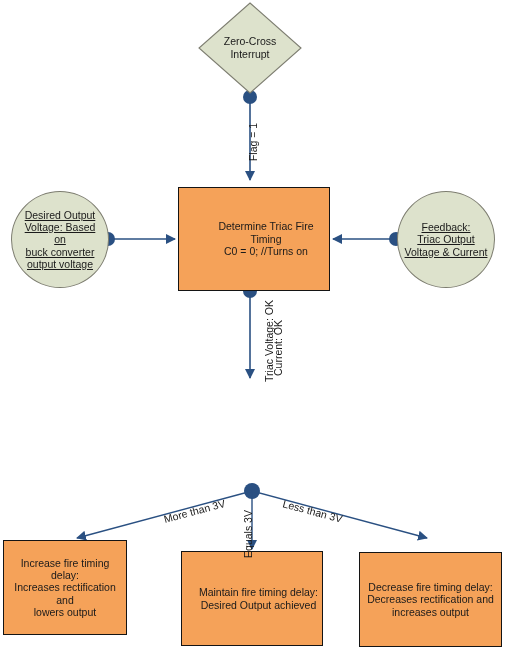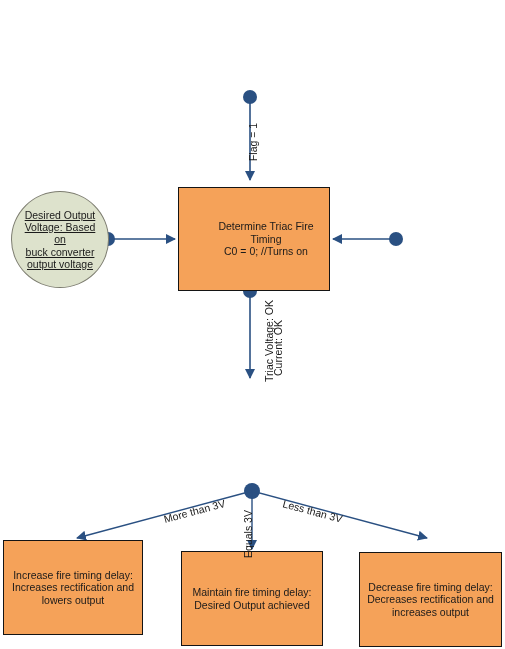--- a/index.html
+++ b/index.html
@@ -116,43 +116,57 @@
 
     <circle cx="252" cy="491" r="8" fill="#2a5082"></circle>
 
     <line x1="252" y1="491" x2="77" y2="538" stroke="#2a5082" stroke-width="1.4" marker-end="url(#arrowHead)"></line>
 
     <line x1="252" y1="491" x2="252" y2="549" stroke="#2a5082" stroke-width="1.4" marker-end="url(#arrowHead)"></line>
 
     <line x1="252" y1="491" x2="427" y2="538" stroke="#2a5082" stroke-width="1.4" marker-end="url(#arrowHead)"></line>
   </svg>
 
+  <div class="diamond-wrap" style="left:198px; top:2px; width:104px; height:92px;">
+    <svg class="diamond-shape" width="104" height="92" viewBox="0 0 104 92" xmlns="http://www.w3.org/2000/svg">
+      <polygon points="52,1 103,46 52,91 1,46" fill="#dde2cc" stroke="#7d7d70" stroke-width="1.1"></polygon>
+    </svg>
+    <div class="diamond-label">
+      <span class="txt">Zero-Cross
+Interrupt</span>
+    </div>
+  </div>
 
   <div class="node term" style="left:11px; top:191px; width:98px; height:97px;">
     <span class="txt">Desired Output
 Voltage: Based
 on
 buck converter
 output voltage</span>
   </div>
 
   <div class="node proc" style="left:178px; top:187px; width:152px; height:104px;padding-left:24px;">
     <span class="txt">Determine Triac Fire Timing
 C0 = 0; //Turns on</span>
   </div>
 
+  <div class="node term" style="left:397px; top:191px; width:98px; height:97px;">
+    <span class="txt">Feedback:
+Triac Output
+Voltage &amp; Current</span>
+  </div>
 
 
-  <div class="node proc" style="left:3px; top:540px; width:140px; height:95px;">
+  <div class="node proc" style="left:3px; top:540px; width:124px; height:95px;">
     <span class="txt">Increase fire timing delay:
 Increases rectification and
 lowers output</span>
   </div>
 
-  <div class="node proc" style="left:181px; top:551px; width:142px; height:95px;">
+  <div class="node proc" style="left:181px; top:551px; width:142px; height:95px;justify-content:flex-end;">
     <span class="txt">Maintain fire timing delay:
 Desired Output achieved</span>
   </div>
 
   <div class="node proc" style="left:359px; top:552px; width:143px; height:95px;">
     <span class="txt">Decrease fire timing delay:
 Decreases rectification and
 increases output</span>
   </div>
 

